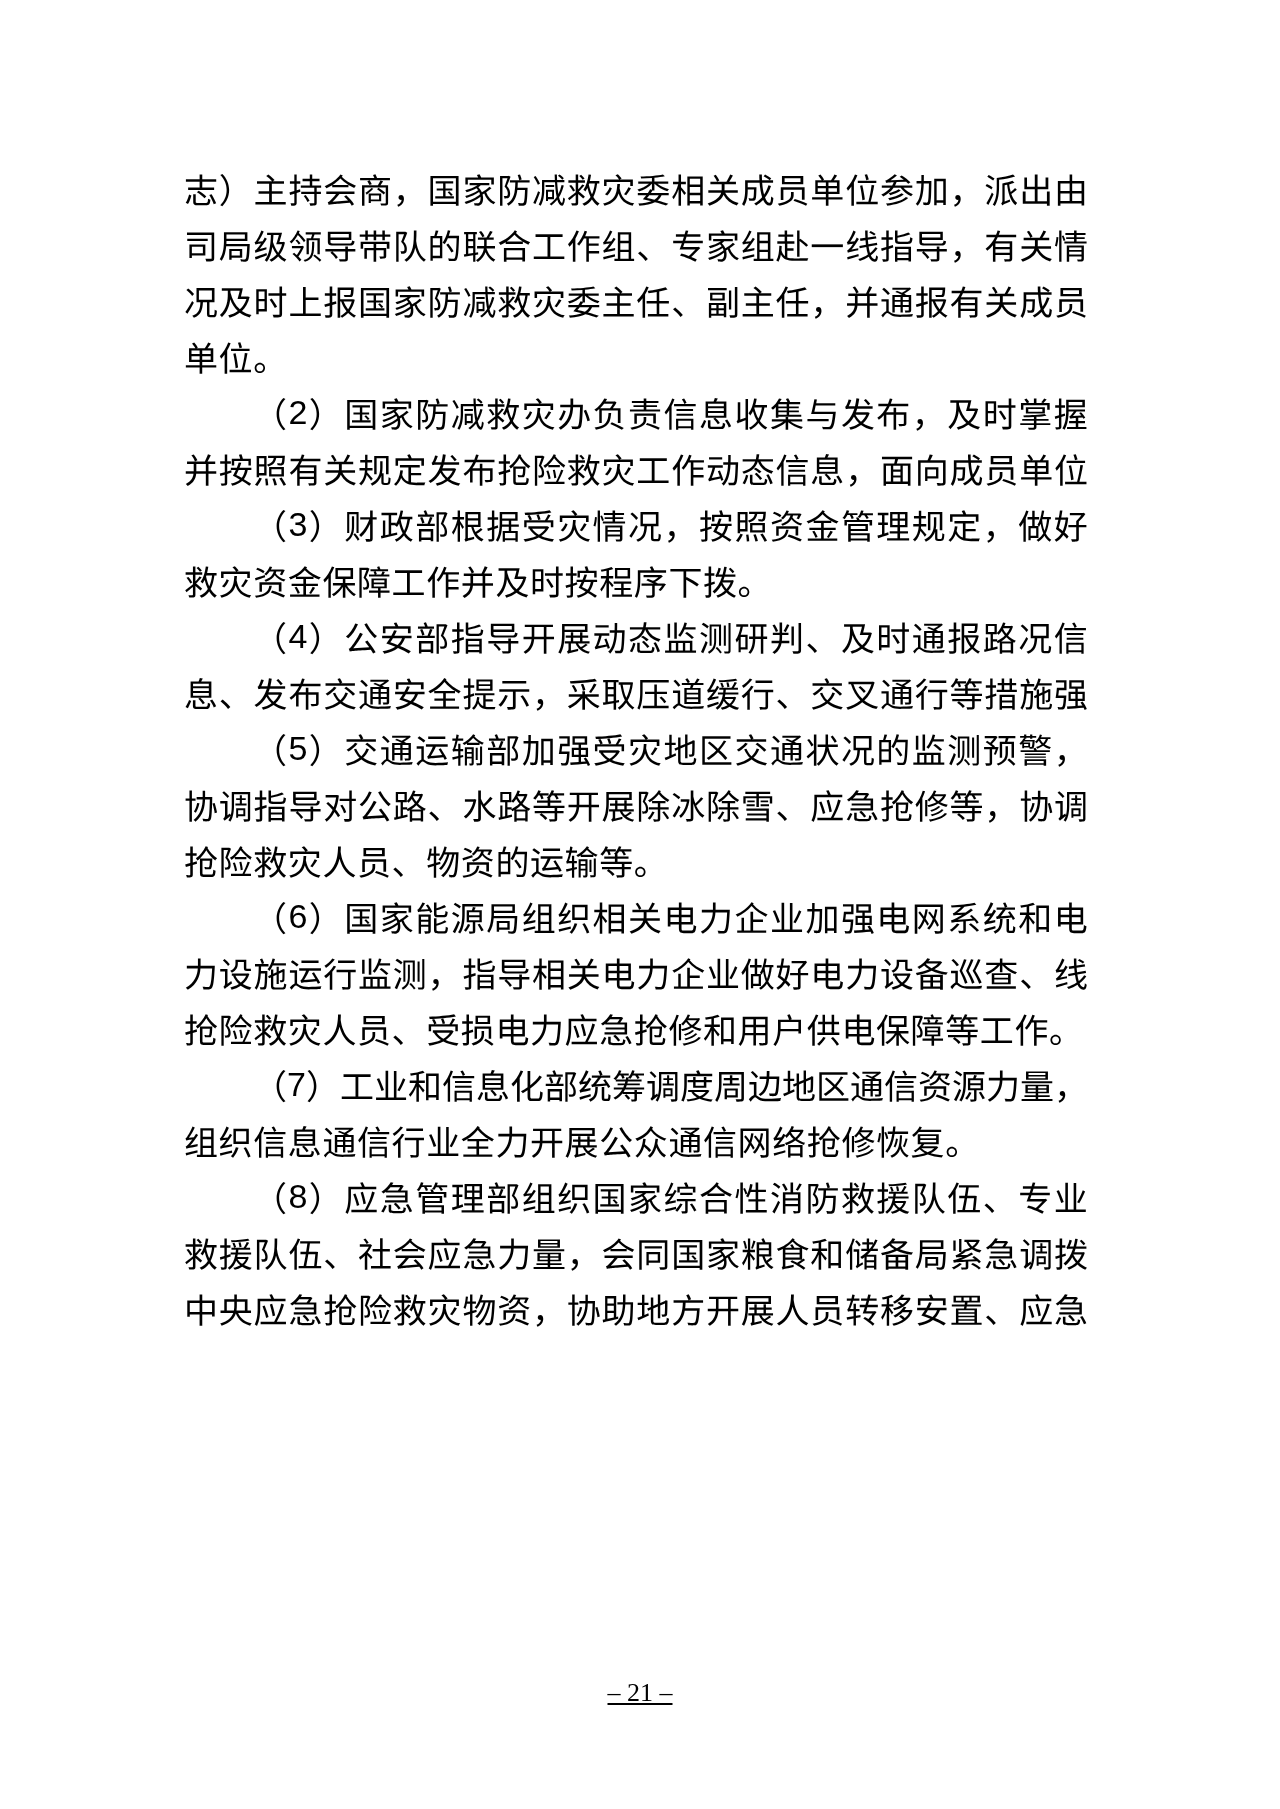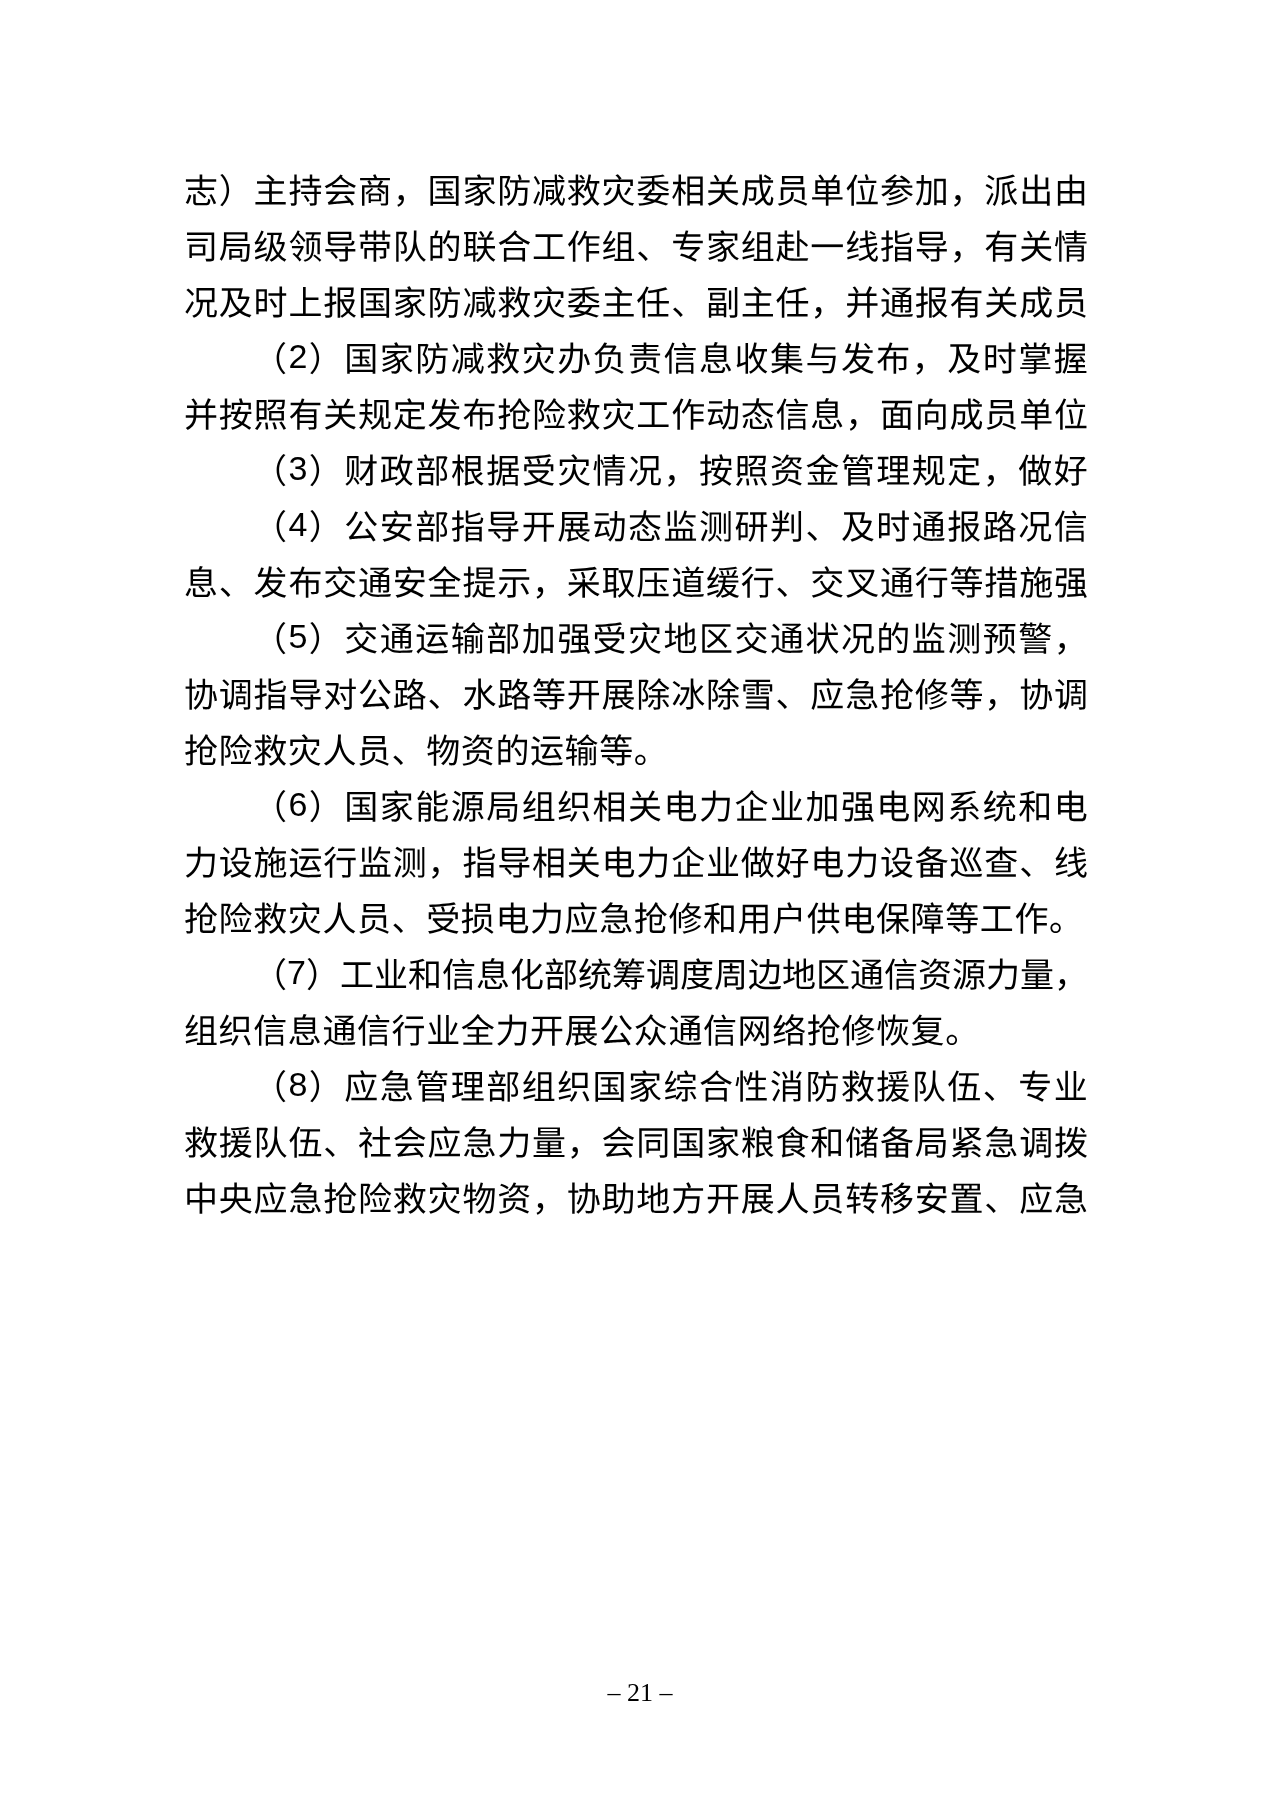--- a/index.html
+++ b/index.html
@@ -50,33 +50,36 @@
   .page-footer {
     position: absolute;
     left: 0;
     top: 1680px;
     width: 100%;
     text-align: center;
     font-family: "Liberation Serif", serif;
     font-size: 26px;
     line-height: 1;
     color: #000000;
+    text-decoration: underline;
   }
 </style>
 </head>
 <body>
 
 <div class="doc-page">
   <div class="doc-body">
       <div class="line fill"><span>志</span><span>）</span><span>主</span><span>持</span><span>会</span><span>商</span><span>，</span><span>国</span><span>家</span><span>防</span><span>减</span><span>救</span><span>灾</span><span>委</span><span>相</span><span>关</span><span>成</span><span>员</span><span>单</span><span>位</span><span>参</span><span>加</span><span>，</span><span>派</span><span>出</span><span>由</span></div>
       <div class="line fill"><span>司</span><span>局</span><span>级</span><span>领</span><span>导</span><span>带</span><span>队</span><span>的</span><span>联</span><span>合</span><span>工</span><span>作</span><span>组</span><span>、</span><span>专</span><span>家</span><span>组</span><span>赴</span><span>一</span><span>线</span><span>指</span><span>导</span><span>，</span><span>有</span><span>关</span><span>情</span></div>
       <div class="line fill"><span>况</span><span>及</span><span>时</span><span>上</span><span>报</span><span>国</span><span>家</span><span>防</span><span>减</span><span>救</span><span>灾</span><span>委</span><span>主</span><span>任</span><span>、</span><span>副</span><span>主</span><span>任</span><span>，</span><span>并</span><span>通</span><span>报</span><span>有</span><span>关</span><span>成</span><span>员</span></div>
+      <div class="line">单位。</div>
       <div class="line fill indent"><span>（</span><span>2</span><span>）</span><span>国</span><span>家</span><span>防</span><span>减</span><span>救</span><span>灾</span><span>办</span><span>负</span><span>责</span><span>信</span><span>息</span><span>收</span><span>集</span><span>与</span><span>发</span><span>布</span><span>，</span><span>及</span><span>时</span><span>掌</span><span>握</span></div>
       <div class="line fill"><span>并</span><span>按</span><span>照</span><span>有</span><span>关</span><span>规</span><span>定</span><span>发</span><span>布</span><span>抢</span><span>险</span><span>救</span><span>灾</span><span>工</span><span>作</span><span>动</span><span>态</span><span>信</span><span>息</span><span>，</span><span>面</span><span>向</span><span>成</span><span>员</span><span>单</span><span>位</span></div>
       <div class="line fill indent"><span>（</span><span>3</span><span>）</span><span>财</span><span>政</span><span>部</span><span>根</span><span>据</span><span>受</span><span>灾</span><span>情</span><span>况</span><span>，</span><span>按</span><span>照</span><span>资</span><span>金</span><span>管</span><span>理</span><span>规</span><span>定</span><span>，</span><span>做</span><span>好</span></div>
+      <div class="line">救灾资金保障工作并及时按程序下拨。</div>
       <div class="line fill indent"><span>（</span><span>4</span><span>）</span><span>公</span><span>安</span><span>部</span><span>指</span><span>导</span><span>开</span><span>展</span><span>动</span><span>态</span><span>监</span><span>测</span><span>研</span><span>判</span><span>、</span><span>及</span><span>时</span><span>通</span><span>报</span><span>路</span><span>况</span><span>信</span></div>
       <div class="line fill"><span>息</span><span>、</span><span>发</span><span>布</span><span>交</span><span>通</span><span>安</span><span>全</span><span>提</span><span>示</span><span>，</span><span>采</span><span>取</span><span>压</span><span>道</span><span>缓</span><span>行</span><span>、</span><span>交</span><span>叉</span><span>通</span><span>行</span><span>等</span><span>措</span><span>施</span><span>强</span></div>
       <div class="line fill indent"><span>（</span><span>5</span><span>）</span><span>交</span><span>通</span><span>运</span><span>输</span><span>部</span><span>加</span><span>强</span><span>受</span><span>灾</span><span>地</span><span>区</span><span>交</span><span>通</span><span>状</span><span>况</span><span>的</span><span>监</span><span>测</span><span>预</span><span>警</span><span>，</span></div>
       <div class="line fill"><span>协</span><span>调</span><span>指</span><span>导</span><span>对</span><span>公</span><span>路</span><span>、</span><span>水</span><span>路</span><span>等</span><span>开</span><span>展</span><span>除</span><span>冰</span><span>除</span><span>雪</span><span>、</span><span>应</span><span>急</span><span>抢</span><span>修</span><span>等</span><span>，</span><span>协</span><span>调</span></div>
       <div class="line">抢险救灾人员、物资的运输等。</div>
       <div class="line fill indent"><span>（</span><span>6</span><span>）</span><span>国</span><span>家</span><span>能</span><span>源</span><span>局</span><span>组</span><span>织</span><span>相</span><span>关</span><span>电</span><span>力</span><span>企</span><span>业</span><span>加</span><span>强</span><span>电</span><span>网</span><span>系</span><span>统</span><span>和</span><span>电</span></div>
       <div class="line fill"><span>力</span><span>设</span><span>施</span><span>运</span><span>行</span><span>监</span><span>测</span><span>，</span><span>指</span><span>导</span><span>相</span><span>关</span><span>电</span><span>力</span><span>企</span><span>业</span><span>做</span><span>好</span><span>电</span><span>力</span><span>设</span><span>备</span><span>巡</span><span>查</span><span>、</span><span>线</span></div>
       <div class="line">抢险救灾人员、受损电力应急抢修和用户供电保障等工作。</div>
       <div class="line fill indent"><span>（</span><span>7</span><span>）</span><span>工</span><span>业</span><span>和</span><span>信</span><span>息</span><span>化</span><span>部</span><span>统</span><span>筹</span><span>调</span><span>度</span><span>周</span><span>边</span><span>地</span><span>区</span><span>通</span><span>信</span><span>资</span><span>源</span><span>力</span><span>量</span><span>，</span></div>
       <div class="line">组织信息通信行业全力开展公众通信网络抢修恢复。</div>

